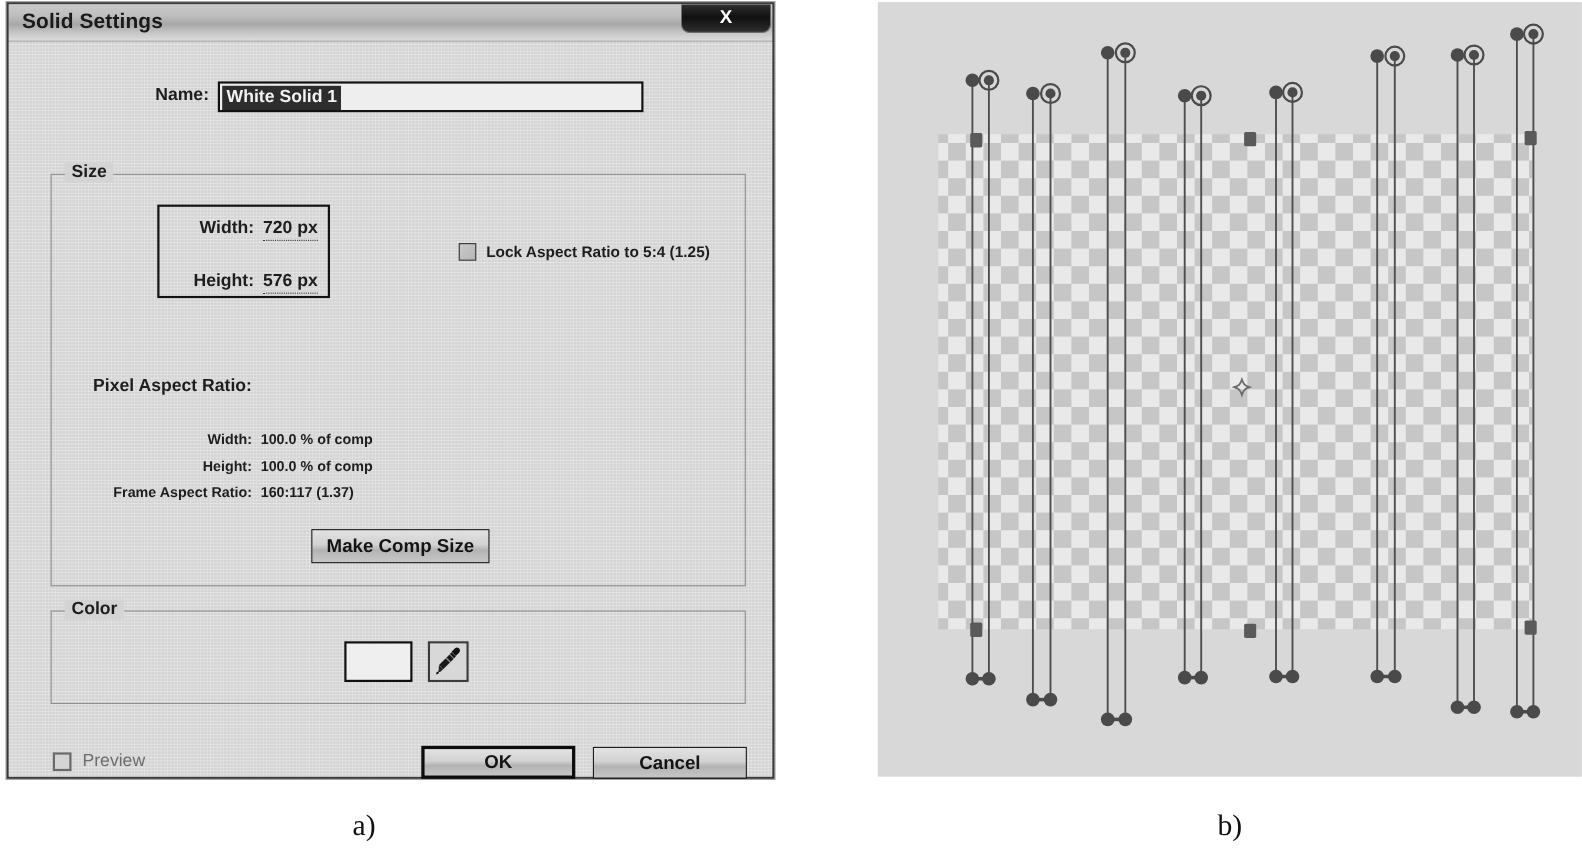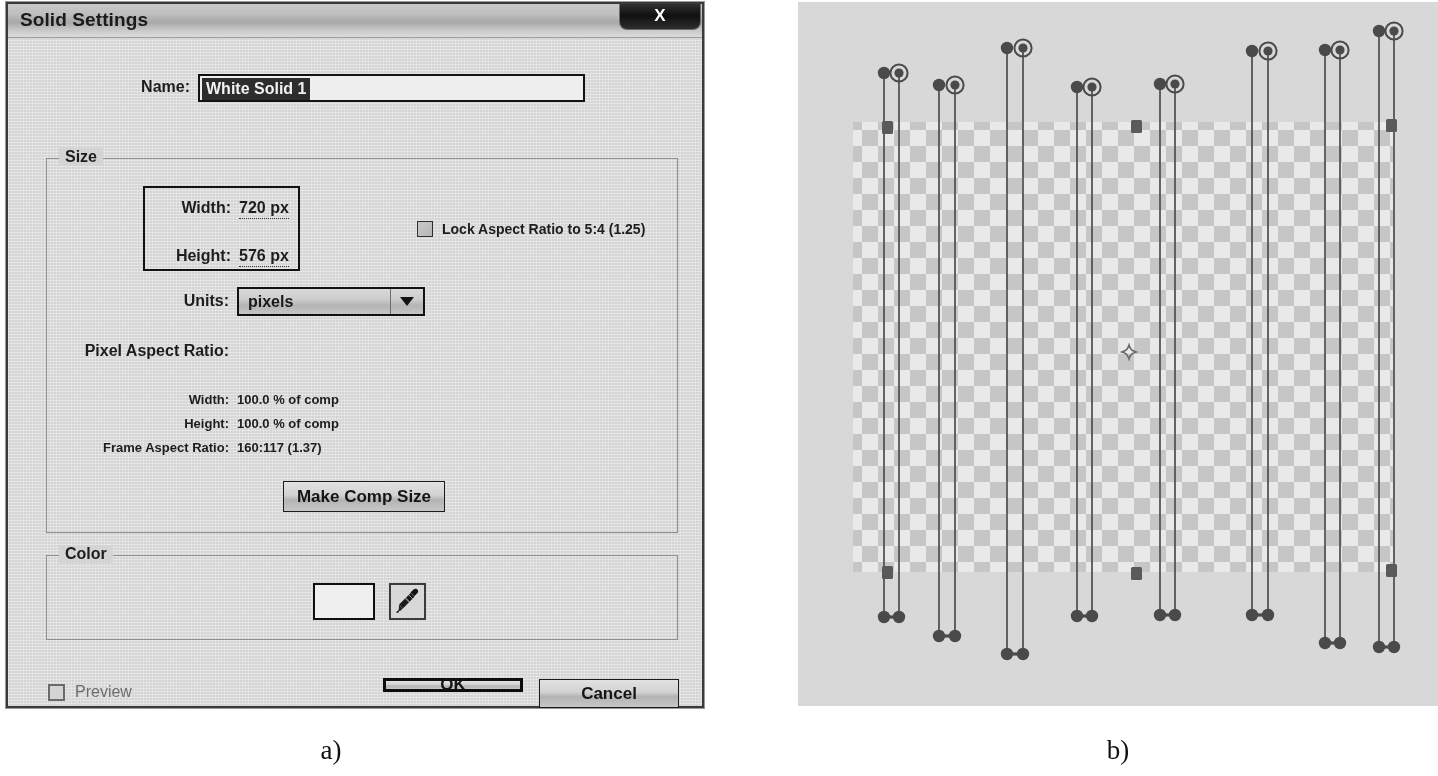--- a/index.html
+++ b/index.html
@@ -342,21 +342,21 @@
     cursor: pointer;
   }
   .preview-text {
     font-size: 16px;
     color: #6d6d6d;
     font-weight: normal;
   }
   .btn-ok {
     position: absolute;
     left: 375px; top: 640px;
-    width: 140px; height: 14px;
+    width: 140px; height: 30px;
     border: 3px solid #0d0d0d;
   }
   .btn-cancel {
     position: absolute;
     left: 531px; top: 641px;
     width: 140px; height: 29px;
   }
 
   
   .comp-panel {
@@ -403,29 +403,20 @@
             <span class="wh-label">Height:</span>
             <span class="wh-value">576 px</span>
           </div>
         </div>
 
         <div class="lock-row">
           <span class="checkbox"></span>
           <span class="lock-text">Lock Aspect Ratio to 5:4 (1.25)</span>
         </div>
 
-        <div class="sel-row units">
-          <div class="sel-label">Units:</div>
-          <div class="dropdown dd-units">
-            <div class="dd-value">pixels</div>
-            <div class="dd-arrow">
-                <i></i>
-              </div>
-          </div>
-        </div>
 
         <div class="sel-row par">
           <div class="sel-label">Pixel Aspect Ratio:</div>
         </div>
 
         <div class="info-row i1">
           <span class="info-label">Width:</span>
           <span class="info-value">100.0 % of comp</span>
         </div>
         <div class="info-row i2">

